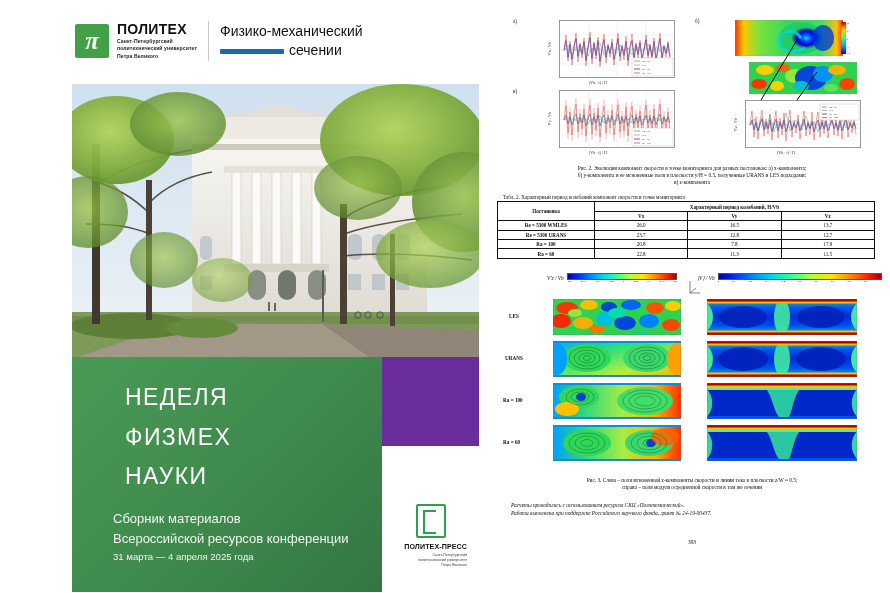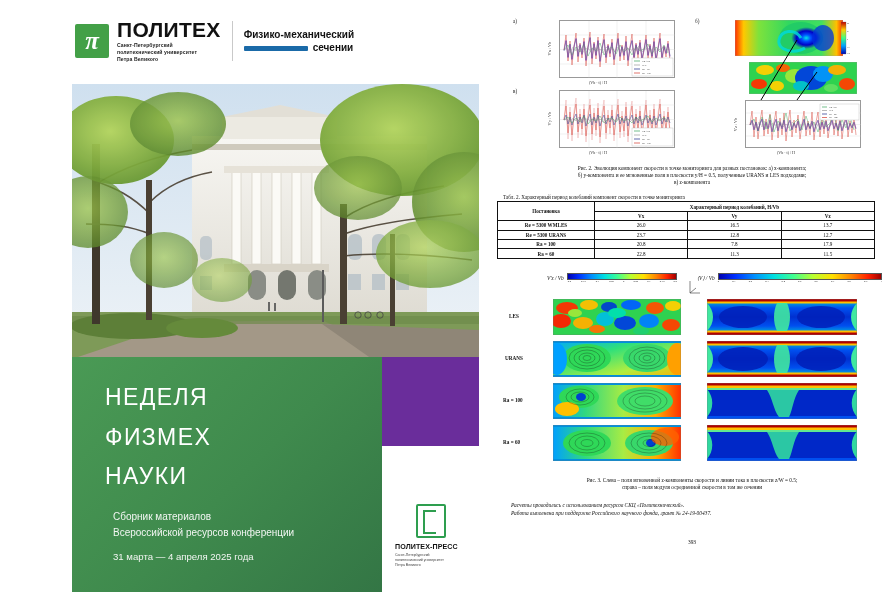--- a/index.html
+++ b/index.html
@@ -14,45 +14,45 @@
   .cover{position:absolute;left:33px;top:12px;width:450px;height:568px;background:#fff;}
 
   .cover-head{position:absolute;left:42px;top:6px;display:flex;align-items:center;height:46px;}
   .logo-sq{width:34px;height:34px;background:#43a047;border-radius:2px;position:relative;flex:none;}
   .logo-sq .pi{
     position:absolute;left:0;top:0;width:34px;height:34px;color:#fff;
     font-family:"Liberation Serif", serif;font-weight:bold;font-size:25px;
     display:flex;align-items:center;justify-content:center;font-style:italic;
   }
   .logo-txt{margin-left:8px;}
-  .logo-txt .big{font-size:21px;font-weight:bold;letter-spacing:.3px;color:#111;line-height:1;}
+  .logo-txt .big{font-size:14px;font-weight:bold;letter-spacing:.3px;color:#111;line-height:1;}
   .logo-txt .small{font-size:5.1px;font-weight:bold;color:#222;line-height:1.38;margin-top:2px;letter-spacing:.1px;}
   .divider-v{width:1px;height:40px;background:#c9c9c9;margin:0 11px;}
-  .inst{font-size:10px;font-weight:bold;color:#111;line-height:1.35;}
+  .inst{font-size:14px;font-weight:normal;color:#111;line-height:1.35;}
   .inst .bar{display:inline-block;width:64px;height:5px;background:#1a6aa8;vertical-align:middle;margin-right:5px;border-radius:1px;}
 
   
   .photo{position:absolute;left:39px;top:72px;width:407px;height:275px;overflow:hidden;}
   .photo svg{display:block;}
 
   
   .greenpanel{
     position:absolute;left:39px;top:345px;width:407px;height:235px;
     background:linear-gradient(135deg,#4a9a55 0%,#3f8a4d 45%,#2f6e42 100%);
   }
   .purple{position:absolute;left:349px;top:345px;width:97px;height:89px;background:#6a2d9b;}
   .whitebox{position:absolute;left:349px;top:434px;width:97px;height:146px;background:#ffffff;}
 
-  .cover-title{position:absolute;left:72px;top:366px;color:#fff;
+  .cover-title{position:absolute;left:92px;top:366px;color:#fff;
     font-size:23px;font-weight:300;letter-spacing:1.4px;line-height:1.72;}
-  .cover-sub{position:absolute;left:80px;top:497px;color:#f2f6f2;font-size:10px;line-height:1.55;}
+  .cover-sub{position:absolute;left:80px;top:497px;color:#f2f6f2;font-size:13px;line-height:1.55;}
   .cover-date{position:absolute;left:80px;top:539px;color:#f2f6f2;font-size:9.6px;}
 
   
-  .press{position:absolute;left:362px;top:492px;width:72px;text-align:left;}
+  .press{position:absolute;left:362px;top:492px;width:72px;text-align:right;}
   .press .mark{width:26px;height:30px;margin:0 auto 5px;border:2px solid #2e9e4f;border-radius:2px;position:relative;}
   .press .mark:before{content:"";position:absolute;left:5px;top:4px;width:11px;height:20px;border:2px solid #2e9e4f;border-right:none;}
   .press .pname{font-size:7.1px;font-weight:bold;color:#111;letter-spacing:.1px;}
   .press .psub{font-size:3.5px;color:#444;line-height:1.42;margin-top:2px;}
 
   
   .paper{position:absolute;left:497px;top:12px;width:390px;height:568px;background:#fff;color:#1a1a1a;}
   .fig{position:relative;}
   .lbl{position:absolute;font-family:"Liberation Serif",serif;font-size:5.2px;color:#222;}
 

